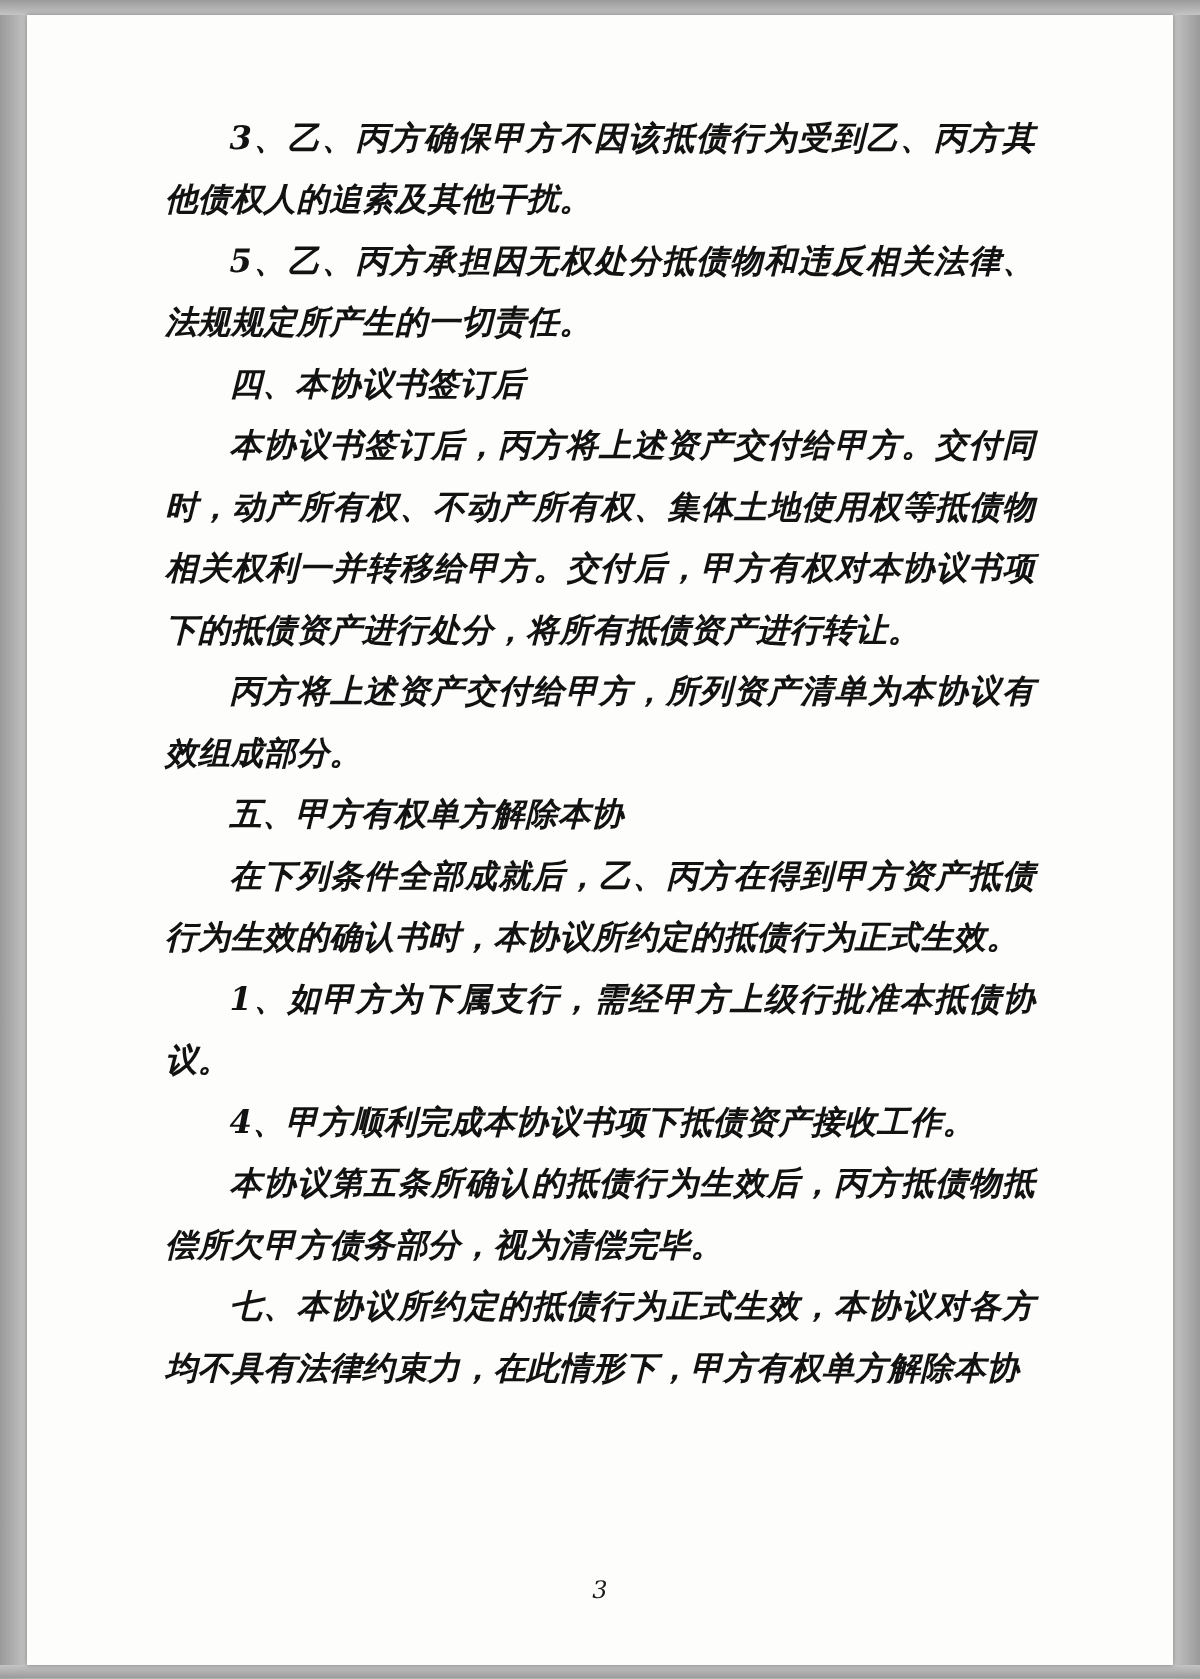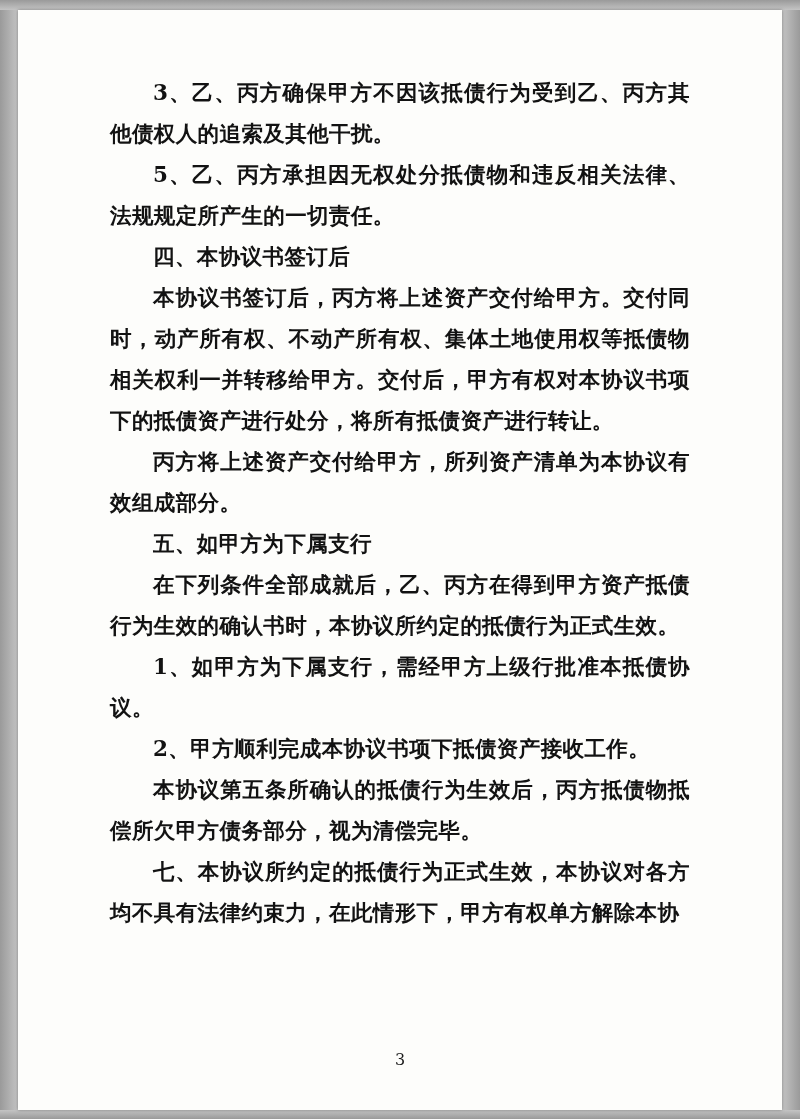--- a/index.html
+++ b/index.html
@@ -12,20 +12,21 @@
     height: 1119px;
     overflow: hidden;
     font-family: "DejaVu Serif", "Liberation Serif", serif;
   }
   .page-frame {
     position: relative;
     width: 800px;
     height: 1119px;
     background: #c9c9c9;
     box-sizing: border-box;
+    font-style: italic;
   }
   .page-sheet {
     position: absolute;
     left: 18px;
     top: 10px;
     width: 764px;
     height: 1100px;
     background: #fdfdfb;
     box-shadow: 0 0 3px rgba(0,0,0,0.35);
     box-sizing: border-box;
@@ -99,22 +100,22 @@
   <div class="scan-edge-top"></div>
   <div class="scan-edge-bottom"></div>
 
   <div class="page-sheet">
     <div class="content">
       <p class="para">3、乙、丙方确保甲方不因该抵债行为受到乙、丙方其他债权人的追索及其他干扰。</p>
       <p class="para">5、乙、丙方承担因无权处分抵债物和违反相关法律、法规规定所产生的一切责任。</p>
       <p class="para heading">四、本协议书签订后</p>
       <p class="para">本协议书签订后，丙方将上述资产交付给甲方。交付同时，动产所有权、不动产所有权、集体土地使用权等抵债物相关权利一并转移给甲方。交付后，甲方有权对本协议书项下的抵债资产进行处分，将所有抵债资产进行转让。</p>
       <p class="para">丙方将上述资产交付给甲方，所列资产清单为本协议有效组成部分。</p>
-      <p class="para heading">五、如甲方为下属支行</p>
+      <p class="para heading">五、甲方有权单方解除本协</p>
       <p class="para">在下列条件全部成就后，乙、丙方在得到甲方资产抵债行为生效的确认书时，本协议所约定的抵债行为正式生效。</p>
       <p class="para">1、如甲方为下属支行，需经甲方上级行批准本抵债协议。</p>
-      <p class="para">2、甲方顺利完成本协议书项下抵债资产接收工作。</p>
+      <p class="para">4、甲方顺利完成本协议书项下抵债资产接收工作。</p>
       <p class="para">本协议第五条所确认的抵债行为生效后，丙方抵债物抵偿所欠甲方债务部分，视为清偿完毕。</p>
       <p class="para">七、本协议所约定的抵债行为正式生效，本协议对各方均不具有法律约束力，在此情形下，甲方有权单方解除本协</p>
     </div>
     <div class="page-number">3</div>
   </div>
 </div>
 
 </body></html>

